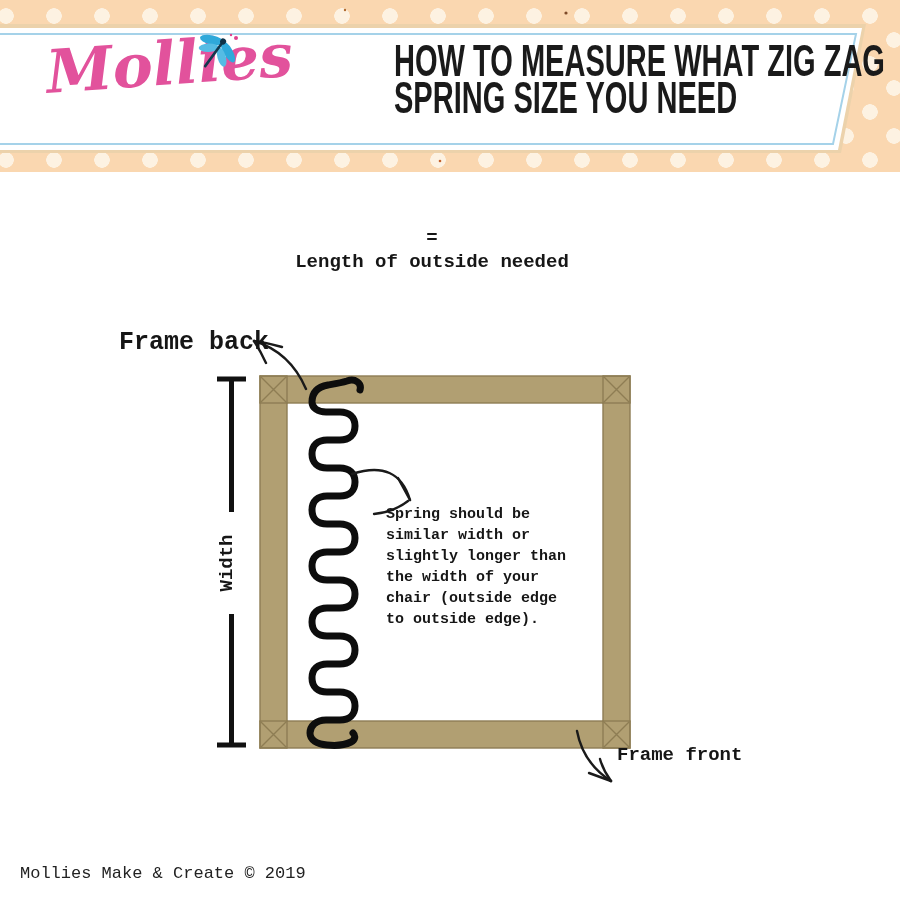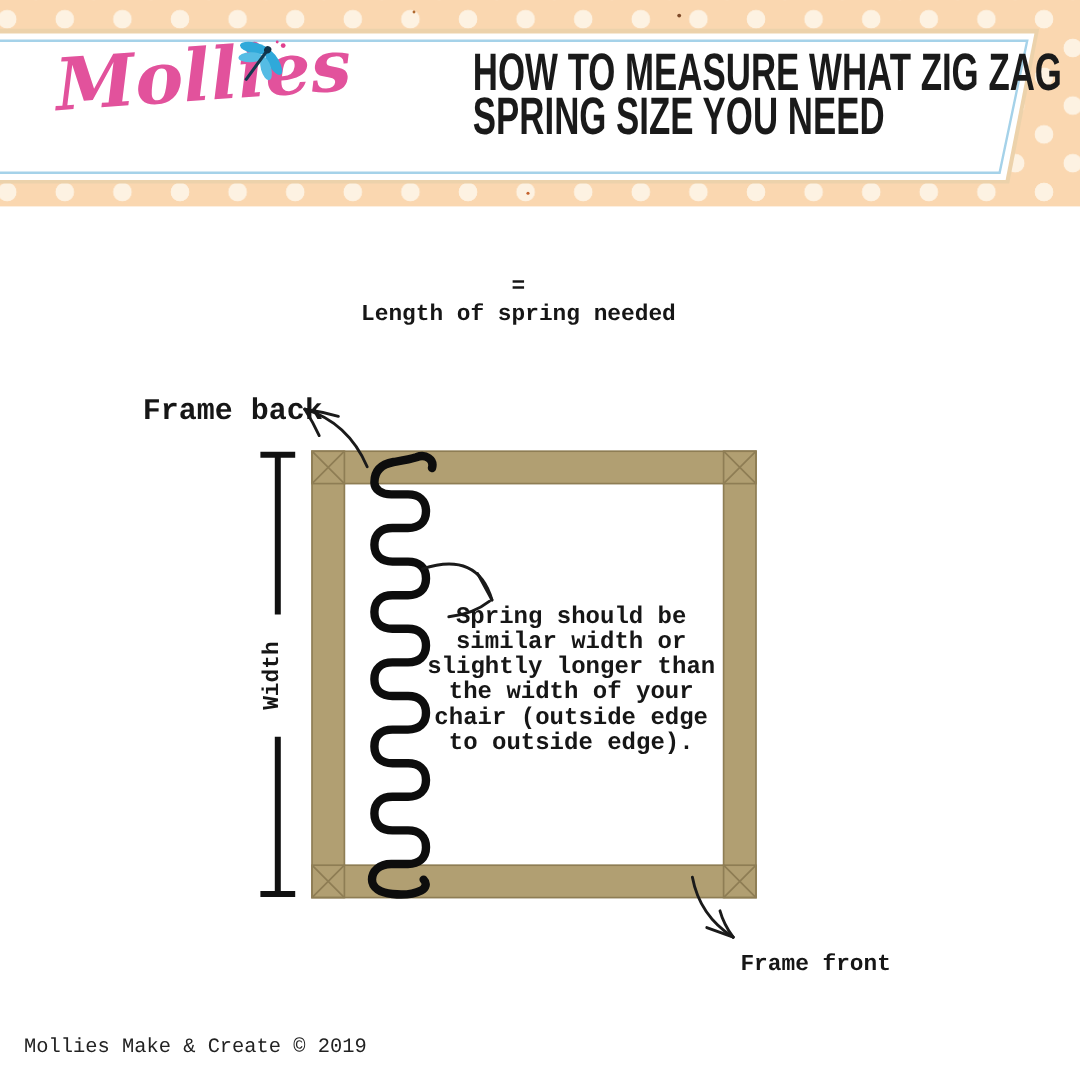--- a/index.html
+++ b/index.html
@@ -49,28 +49,28 @@
   
   .mono{
     font-family:"Liberation Mono","DejaVu Sans Mono",monospace;
     font-weight:bold;color:#161616;
   }
   .formula{
     left:232px;top:226px;width:400px;text-align:center;
     font-size:19px;line-height:24px;
   }
   .label-frame-back{left:119px;top:328px;font-size:25px;white-space:nowrap;}
-  .label-frame-front{left:617px;top:792px;font-size:19px;white-space:nowrap;}
+  .label-frame-front{left:617px;top:744px;font-size:19px;white-space:nowrap;}
   .label-width{
     left:227px;top:563px;font-size:19px;white-space:nowrap;
     transform:translate(-50%,-50%) rotate(-90deg);
   }
   .note{
     left:476px;top:504px;transform:translateX(-50%);
-    font-size:20px;line-height:21px;text-align:center;white-space:pre-line;
+    font-size:15px;line-height:21px;text-align:left;white-space:pre-line;
   }
 
   
   .footer{
     position:absolute;left:20px;top:864px;
     font-family:Liberation Mono, monospace;font-size:17px;color:#222222;
   }
 
   .diagram-svg{position:absolute;left:0;top:0;}
 </style>
@@ -167,21 +167,21 @@
     <g>
       <path d="M 577 731 Q 583 763 611 781"></path>
       <path d="M 611 781 Q 603 770 600 759"></path>
       <path d="M 611 781 Q 600 777 589 773"></path>
     </g>
   </g>
 </svg>
 
 <div class="abs mono formula">
   <div>=</div>
-  <div>Length of spring needed</div>
+  <div>Length of outside needed</div>
 </div>
 
 <div class="abs mono label-frame-back">Frame back</div>
 <div class="abs mono label-width">Width</div>
 <div class="abs mono note">Spring should be
 similar width or
 slightly longer than
 the width of your
 chair (outside edge
 to outside edge).</div>

